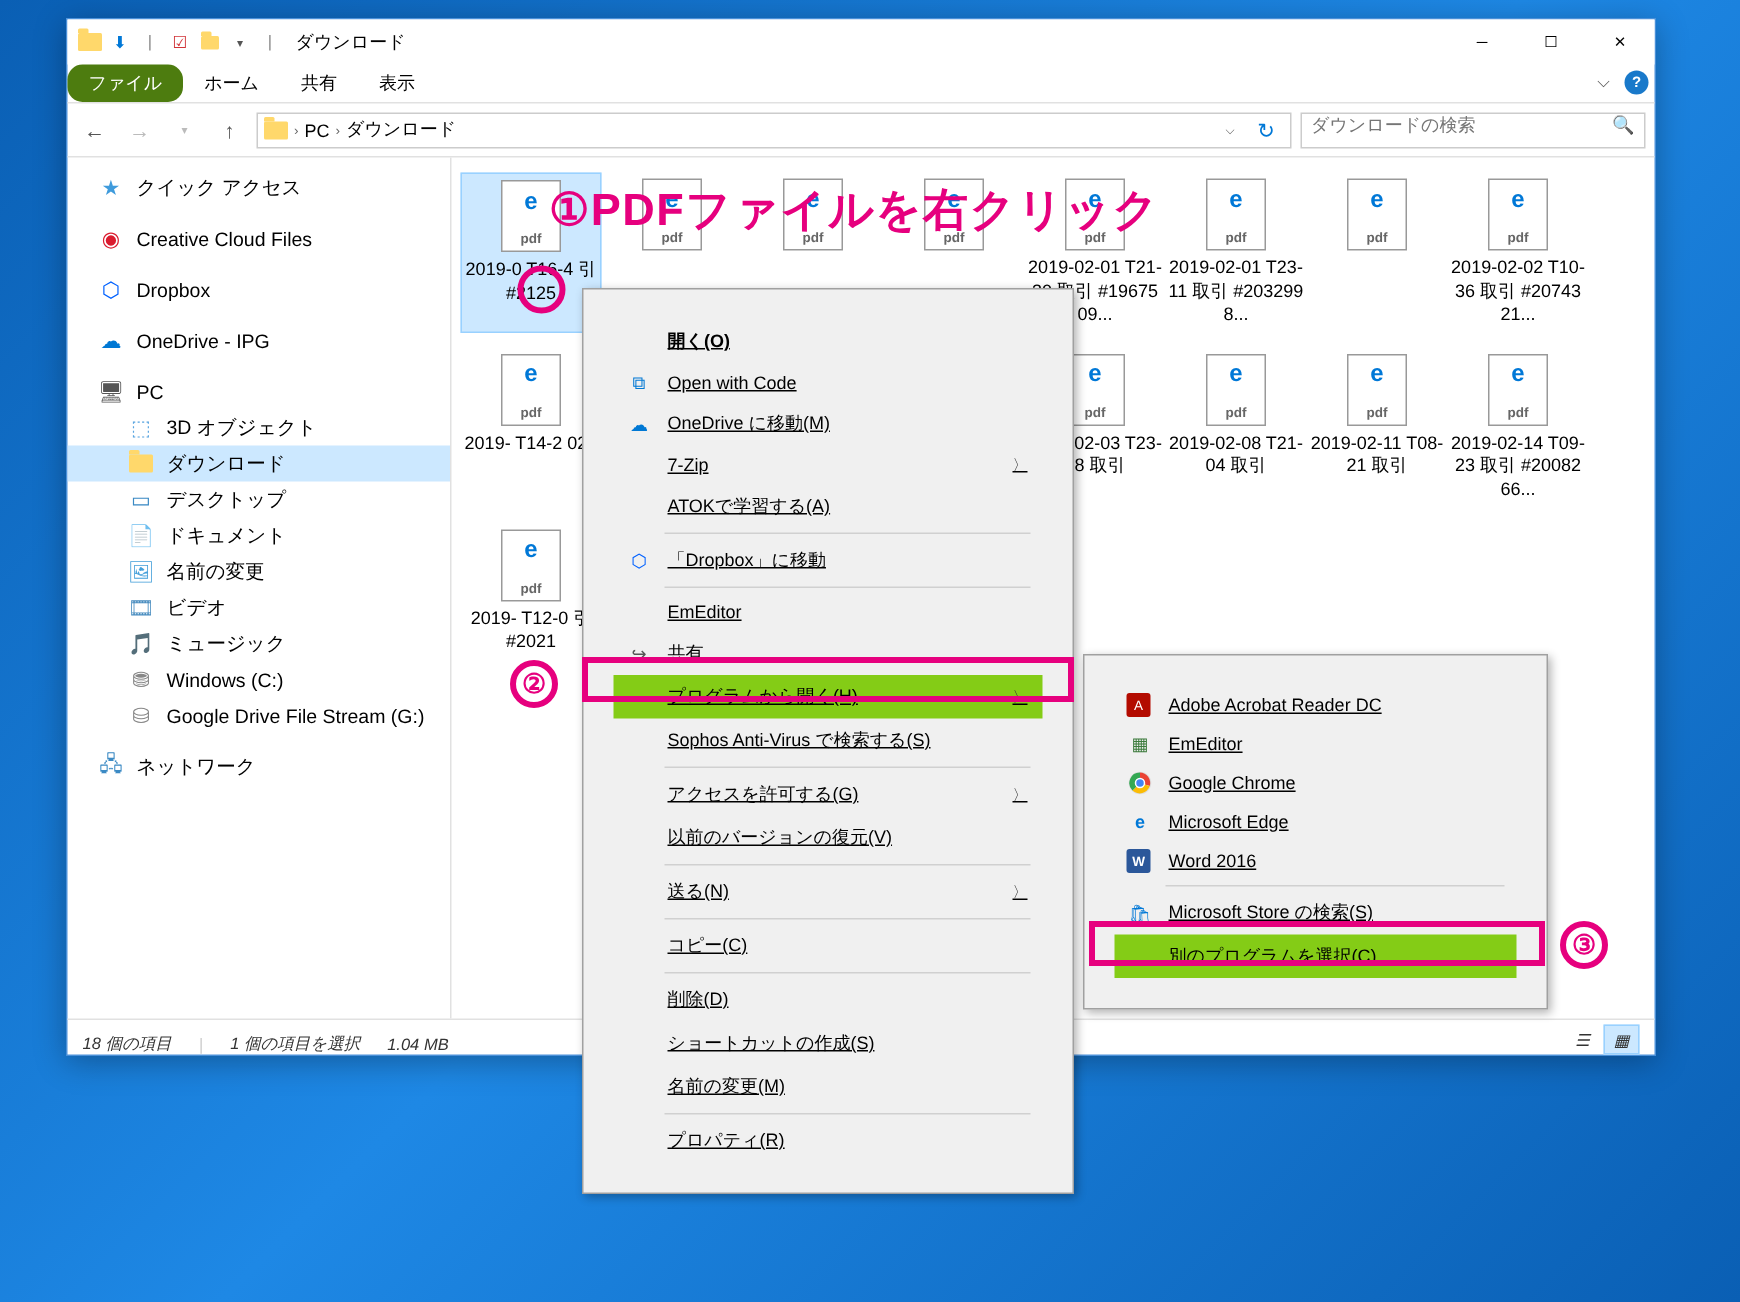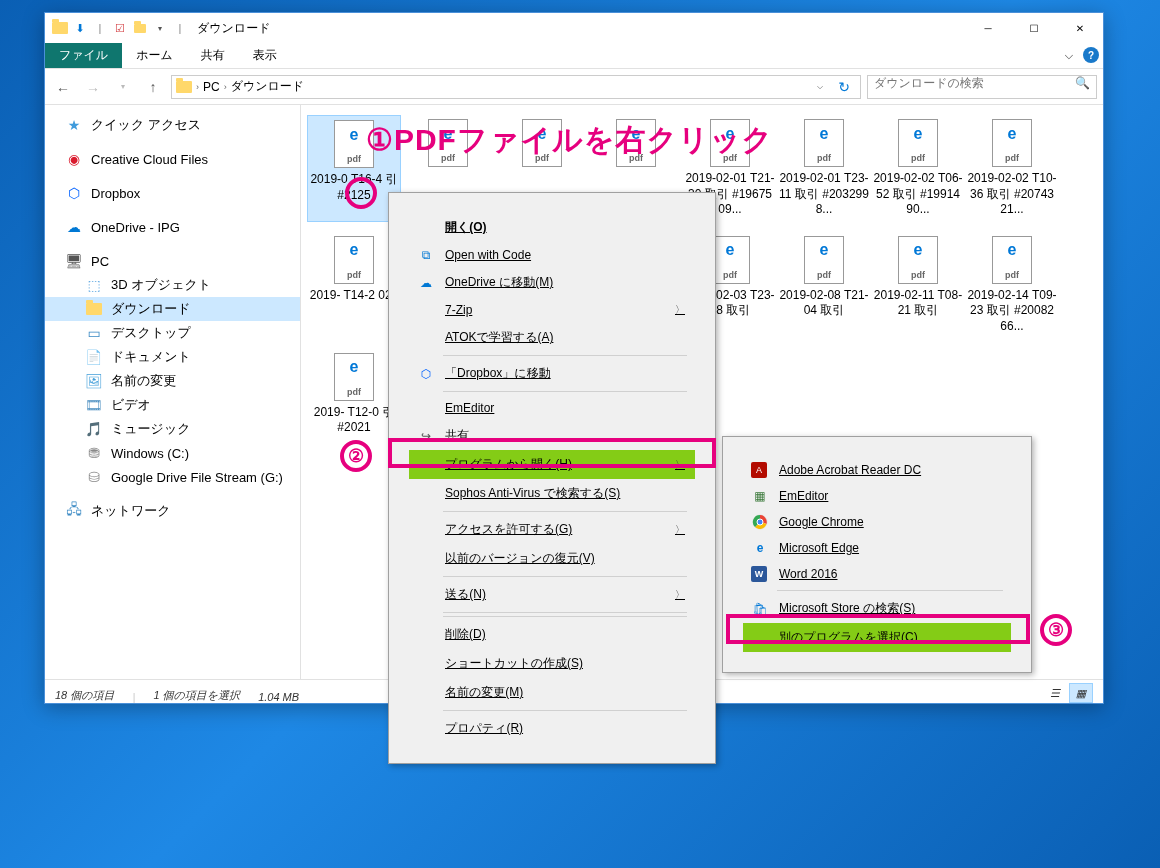--- a/index.html
+++ b/index.html
@@ -6,21 +6,21 @@
 body { background: linear-gradient(135deg, #0a5fb4 0%, #1e88e5 50%, #0a5fb4 100%); width: 1160px; height: 868px; overflow: hidden; position: relative; }
 .window { position: absolute; left: 44px; top: 12px; width: 1060px; height: 692px; background: #fff; border: 1px solid #4a90d9; box-shadow: 0 4px 20px rgba(0,0,0,0.3); }
 .titlebar { height: 30px; display: flex; align-items: center; background: #fff; position: relative; }
 .titlebar-icons { display: flex; align-items: center; gap: 2px; padding-left: 6px; }
 .tb-icon { width: 18px; height: 18px; display: flex; align-items: center; justify-content: center; font-size: 11px; }
 .titlebar-title { font-size: 12px; color: #000; margin-left: 8px; }
 .window-controls { position: absolute; right: 0; top: 0; display: flex; }
 .win-btn { width: 46px; height: 30px; display: flex; align-items: center; justify-content: center; font-size: 10px; color: #000; }
 .ribbon-tabs { height: 26px; display: flex; align-items: stretch; border-bottom: 1px solid #e1e1e1; position: relative; }
 .ribbon-tab { padding: 0 14px; font-size: 12px; display: flex; align-items: center; color: #000; cursor: pointer; }
-.ribbon-tab.file { background: #0f766e; color: #fff; }
+.ribbon-tab.file { background: #4d7c0f; color: #fff; border-radius: 10px; }
 .ribbon-help { position: absolute; right: 4px; top: 2px; display: flex; gap: 4px; align-items: center; }
 .help-btn { width: 20px; height: 20px; display: flex; align-items: center; justify-content: center; font-size: 11px; }
 .help-circle { width: 16px; height: 16px; border-radius: 50%; background: #1979ca; color: #fff; display: flex; align-items: center; justify-content: center; font-size: 10px; font-weight: bold; }
 .nav-bar { height: 36px; display: flex; align-items: center; padding: 4px 6px; gap: 6px; border-bottom: 1px solid #e1e1e1; }
 .nav-btn { width: 24px; height: 24px; display: flex; align-items: center; justify-content: center; color: #555; font-size: 14px; }
 .nav-btn.disabled { color: #bbb; }
 .address-bar { flex: 1; height: 24px; border: 1px solid #ccc; display: flex; align-items: center; padding: 0 4px; font-size: 12px; gap: 4px; }
 .addr-icon { width: 16px; height: 16px; display: flex; align-items: center; justify-content: center; }
 .addr-sep { color: #666; font-size: 9px; }
 .addr-controls { display: flex; margin-left: auto; }
@@ -263,21 +263,20 @@
             <div class="file-name">2019-02-01 T23-11 取引 #2032998...</div>
           </div>
           <div class="file-item">
             <div class="file-icon">
               <div class="pdf-page"></div>
               <div class="pdf-edge">
                 <span class="pdf-e">e</span>
               </div>
               <div class="pdf-label">pdf</div>
             </div>
-            <div class="file-name">2019-02-02 T06-52 取引 #1991490...</div>
           </div>
           <div class="file-item">
             <div class="file-icon">
               <div class="pdf-page"></div>
               <div class="pdf-edge">
                 <span class="pdf-e">e</span>
               </div>
               <div class="pdf-label">pdf</div>
             </div>
             <div class="file-name">2019-02-02 T10-36 取引 #2074321...</div>
@@ -438,20 +437,23 @@
     </div>
   <div class="cm-item">
       <span>以前のバージョンの復元(V)</span>
     </div>
   <div class="cm-sep"></div>
   <div class="cm-item">
       <span>送る(N)</span>
       <span class="cm-arrow">〉</span>
     </div>
   <div class="cm-sep"></div>
+  <div class="cm-item">
+      <span>コピー(C)</span>
+    </div>
   <div class="cm-sep"></div>
   <div class="cm-item">
       <span>削除(D)</span>
     </div>
   <div class="cm-item">
       <span>ショートカットの作成(S)</span>
     </div>
   <div class="cm-item">
       <span>名前の変更(M)</span>
     </div>

